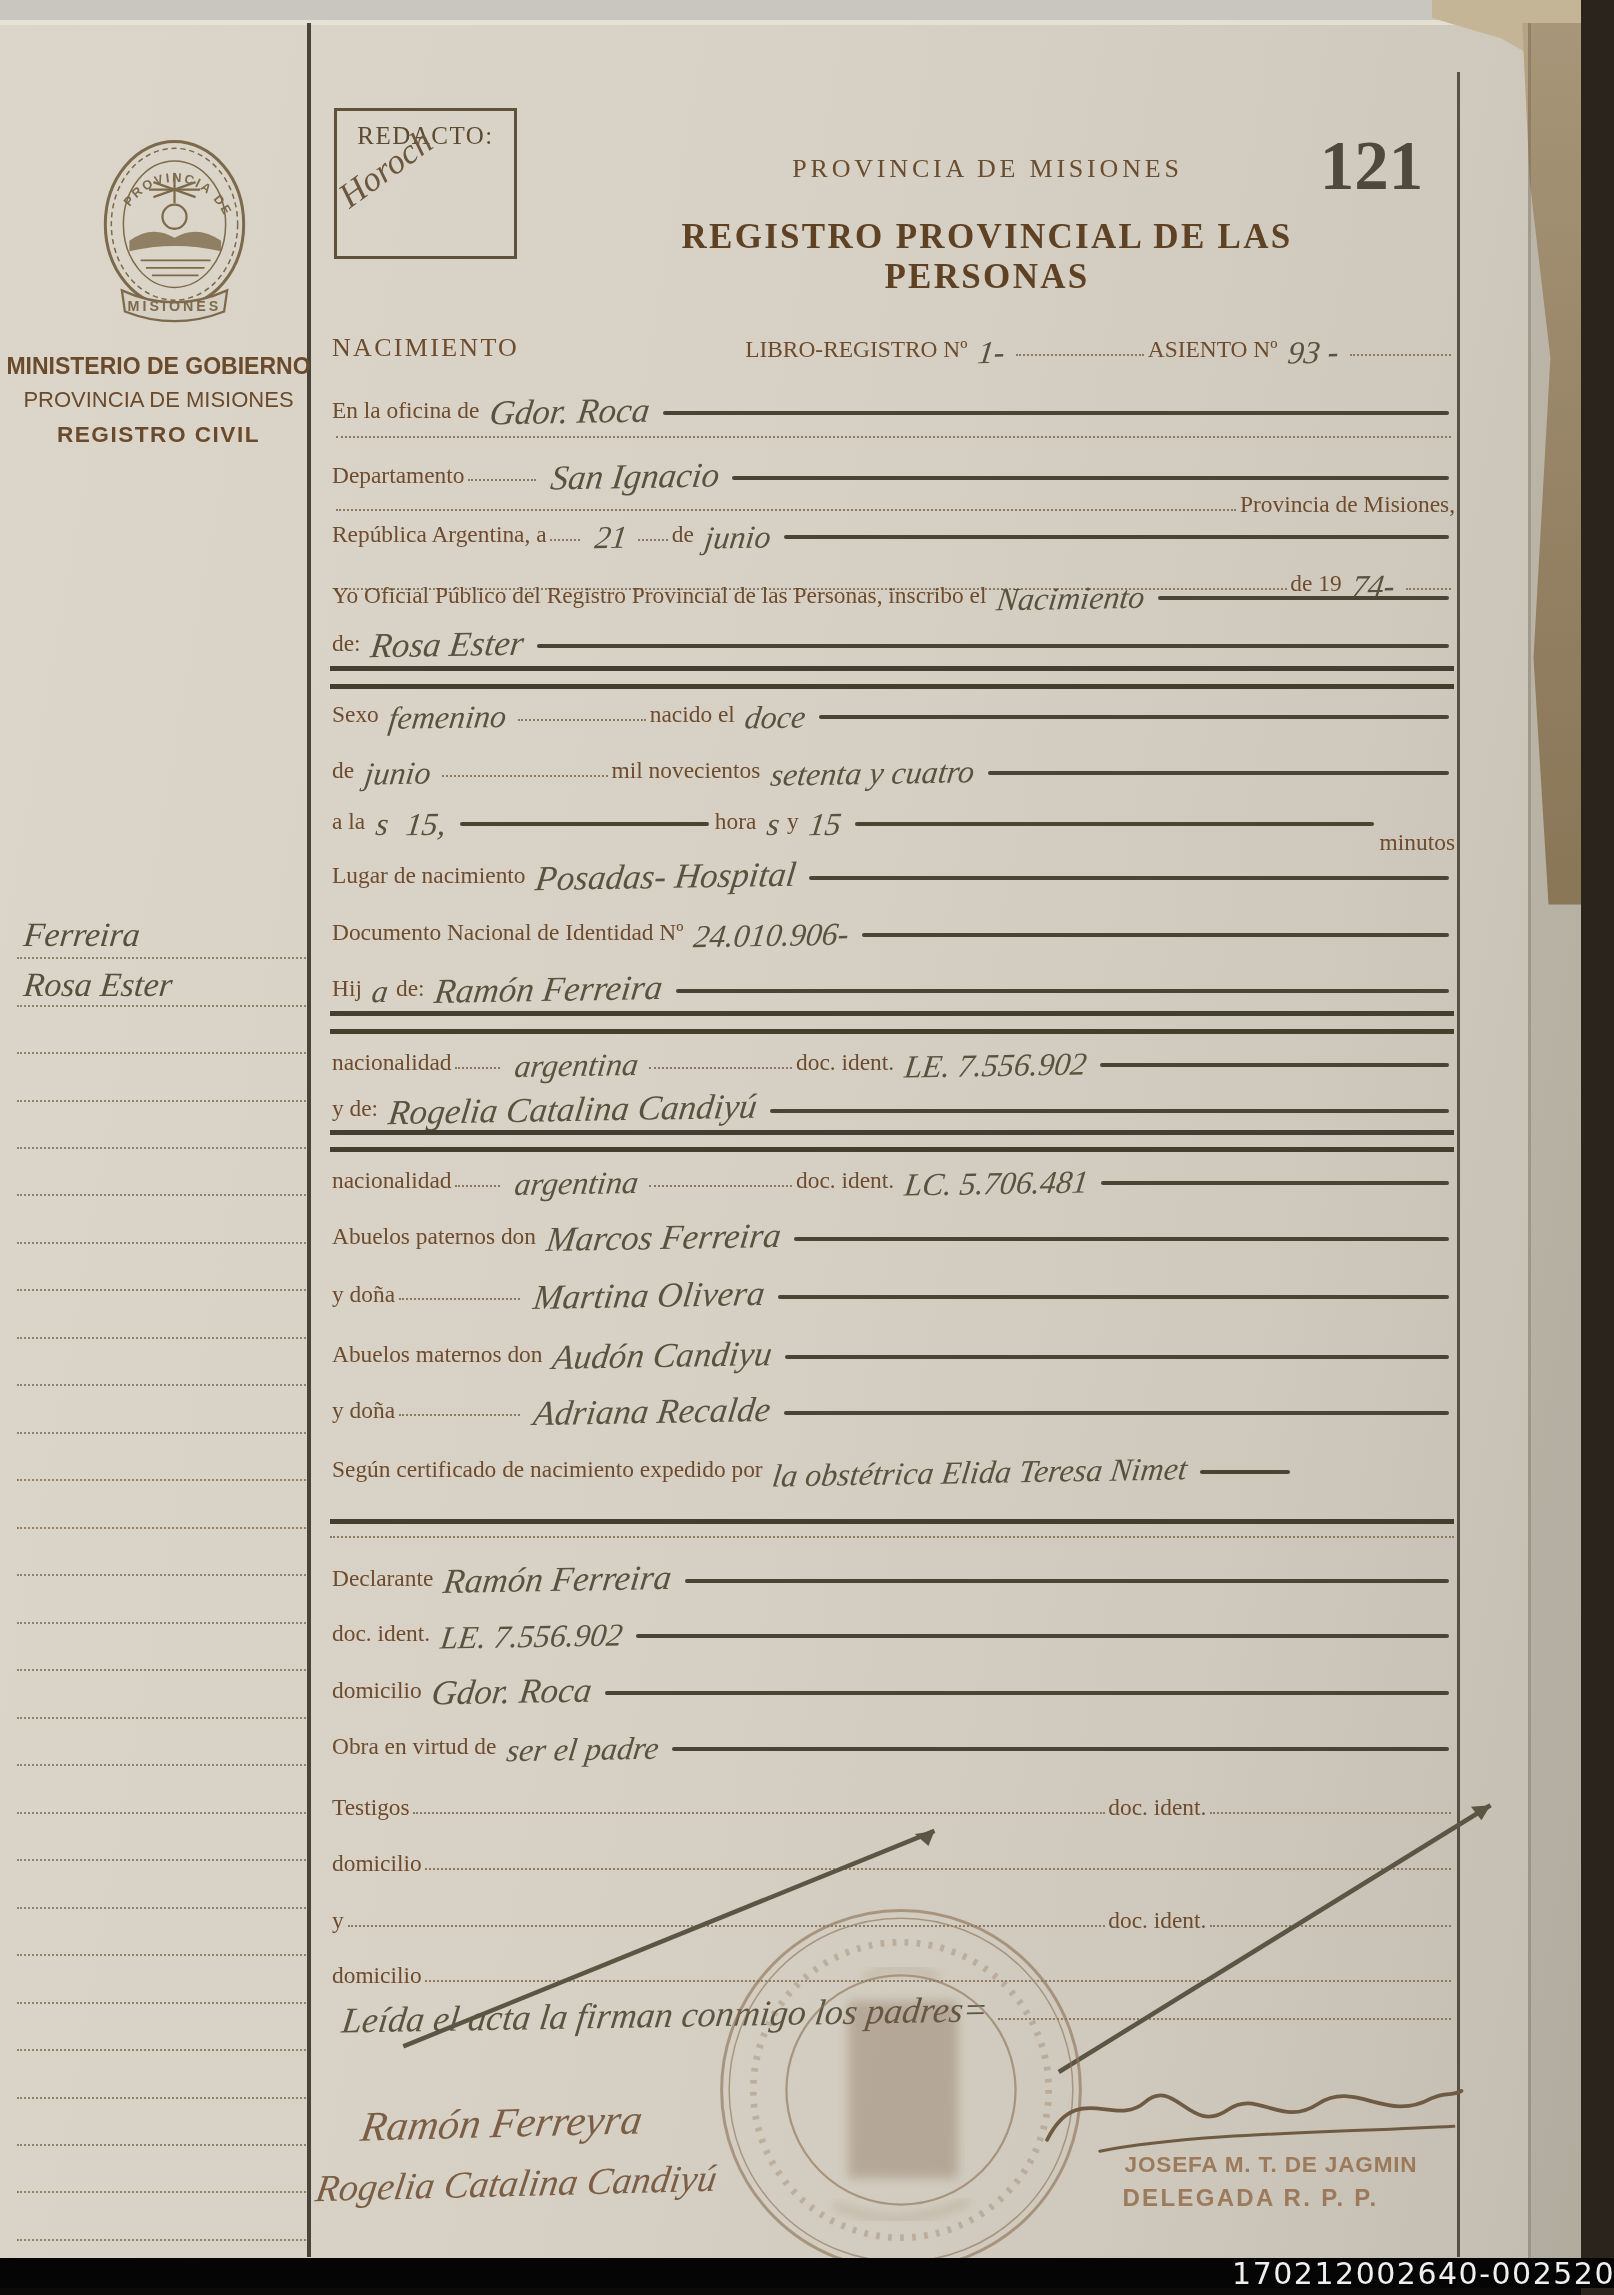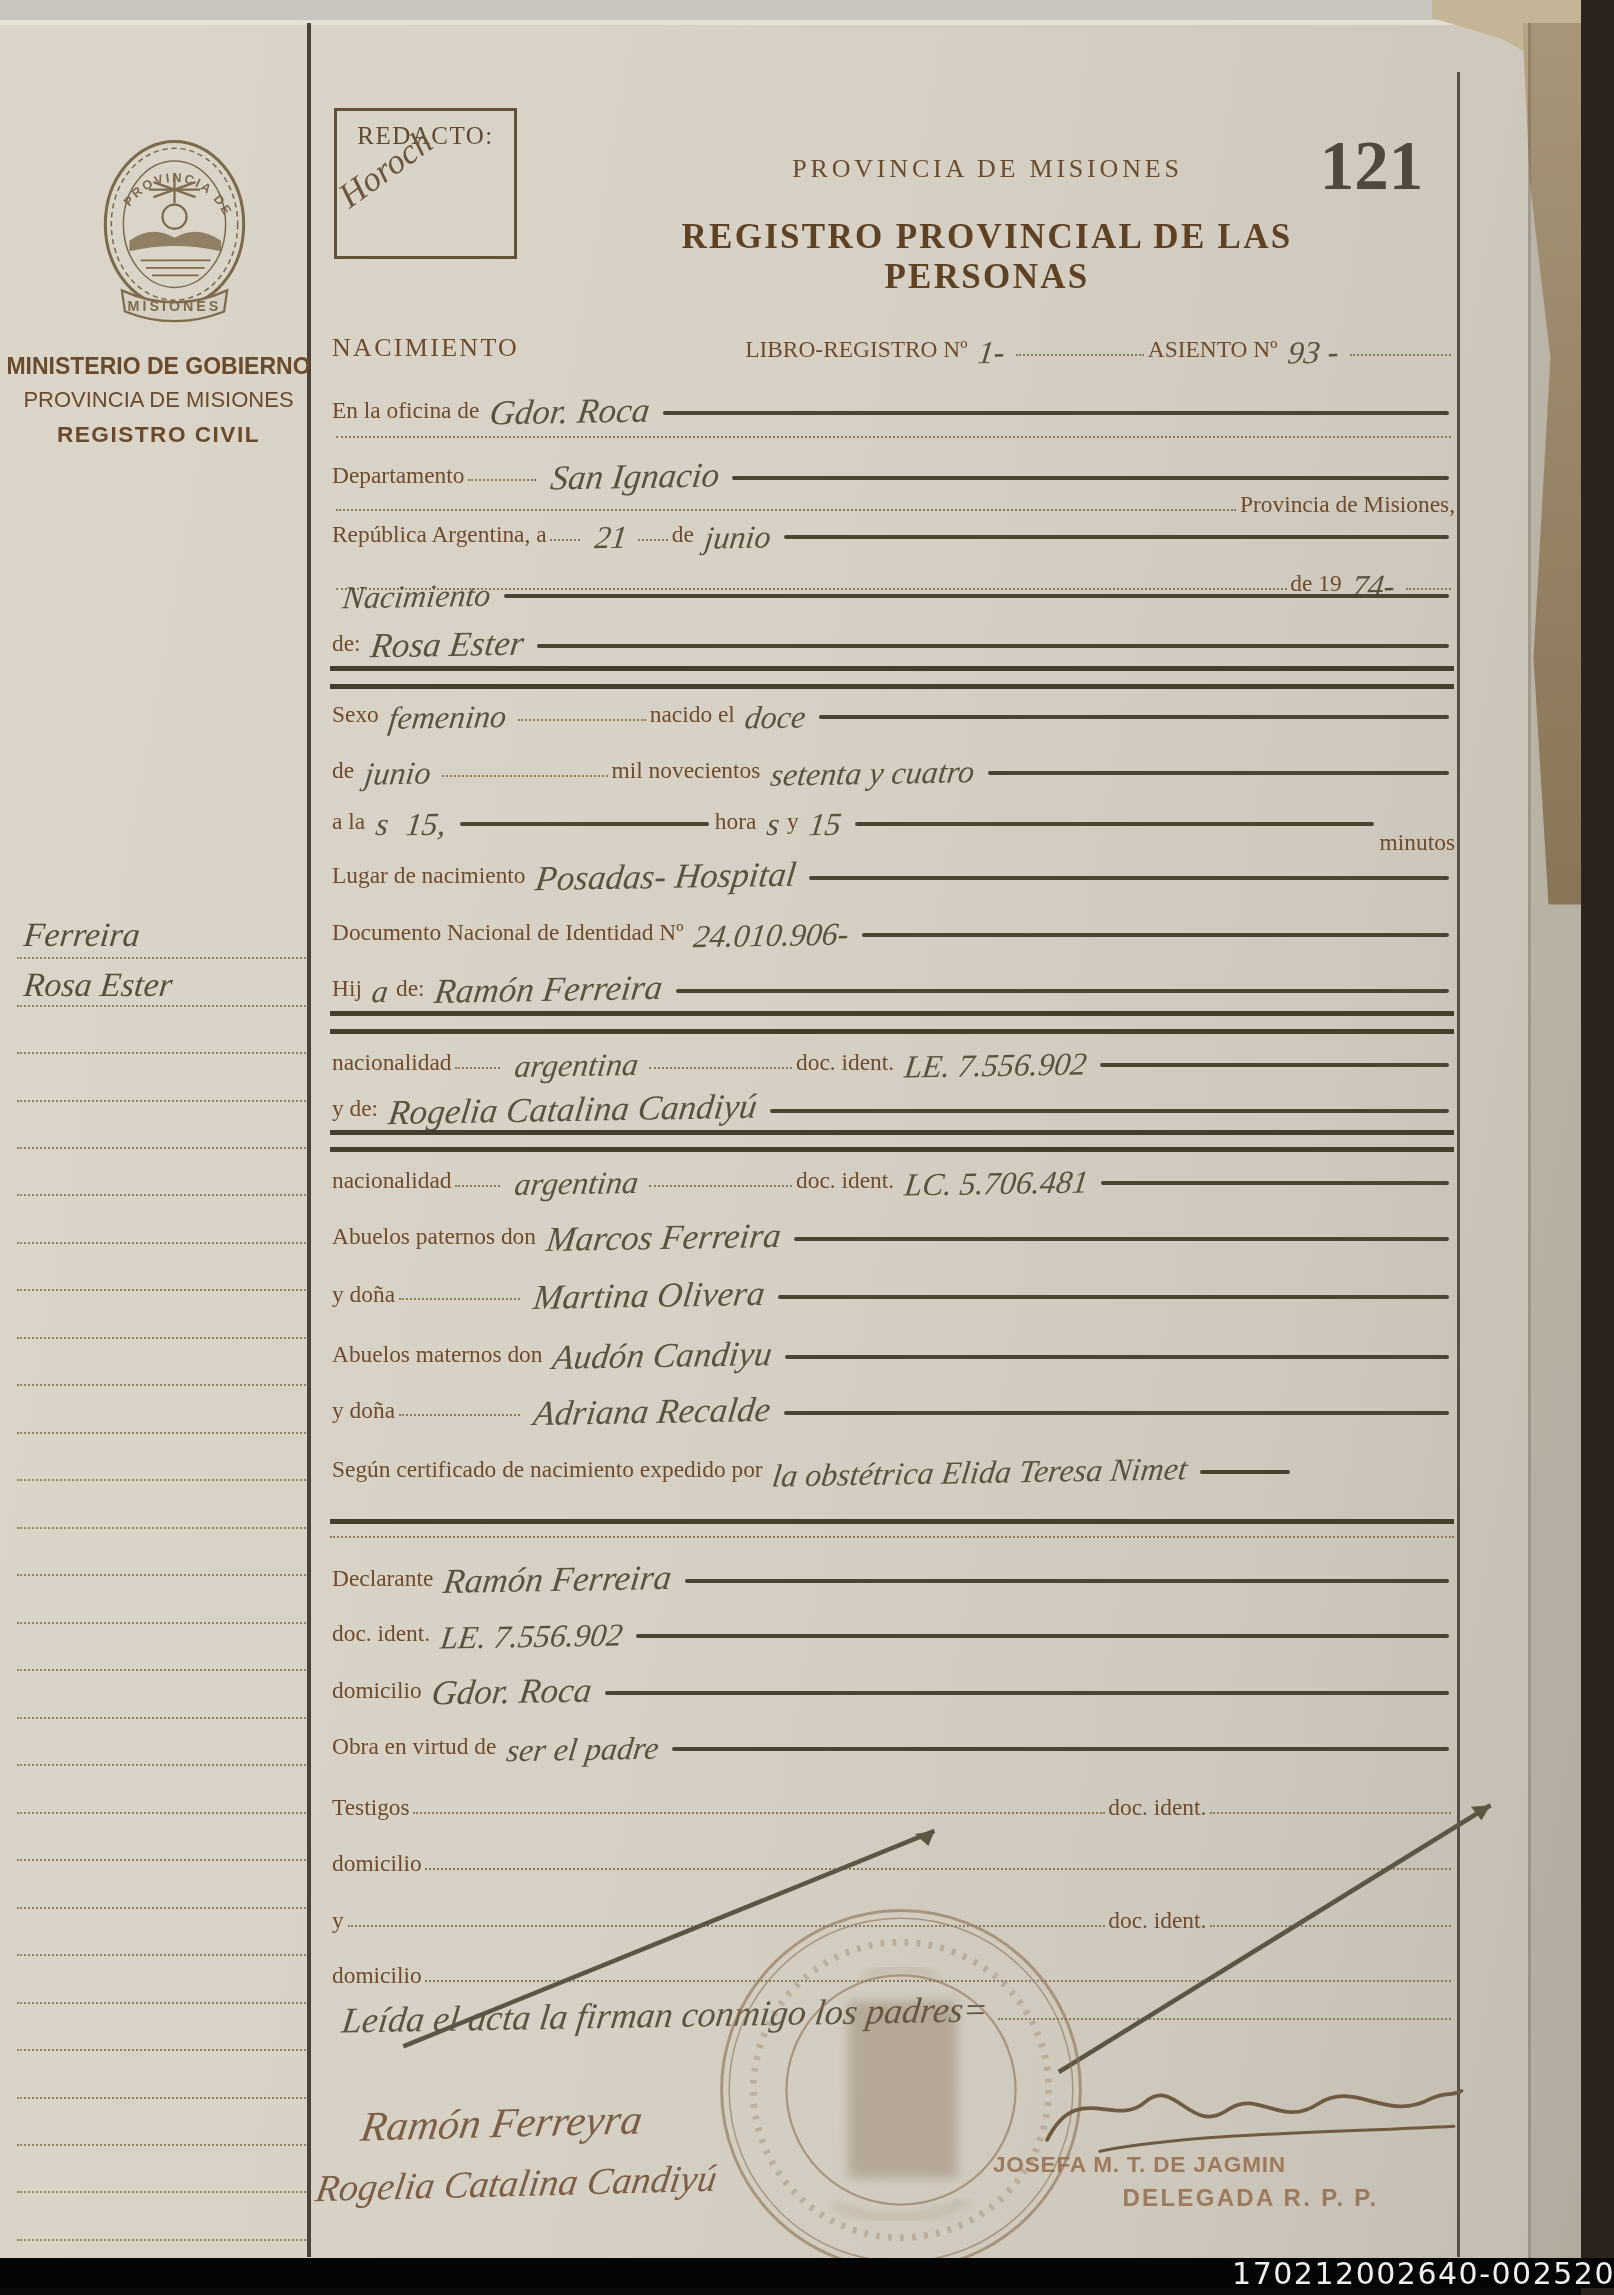--- a/index.html
+++ b/index.html
@@ -62,21 +62,21 @@
   .ml90{}.ml300{margin-left:226px}
   .hr2{position:absolute;left:330px;width:1124px;height:4.5px;background:#453e2f;}
   .hrdot{position:absolute;left:330px;width:1124px;border-top:2.3px dotted #8c7a5e;height:0;}
   .hw-leida{font-size:36px;color:#5c5340;}
 
   
   .sig{position:absolute;font-style:italic;color:#7b5e44;white-space:nowrap;
        transform:skewX(-10deg) rotate(-1.5deg);}
   .sig-father{left:362px;top:2099px;font-size:42px;}
   .sig-mother{left:317px;top:2161px;font-size:38px;}
-  .stamp-name{position:absolute;left:993px;top:2152px;width:430px;text-align:left;
+  .stamp-name{position:absolute;left:1056px;top:2152px;width:430px;text-align:center;
               font:700 22.6px "Liberation Sans",sans-serif;color:rgba(148,108,74,.85);letter-spacing:0.8px;}
   .stamp-role{position:absolute;left:1066px;top:2184px;width:369px;text-align:center;
               font:700 24px "Liberation Sans",sans-serif;color:rgba(148,108,74,.85);letter-spacing:2.3px;}
   .svg-abs{position:absolute;}
 </style>
 </head>
 <body>
 
 <div class="page">
   <div class="top-strip"></div>
@@ -196,20 +196,21 @@
     <span class="stroke grow"></span>
   </div>
   <div class="row" style="top:570px">
     <span class="dot grow"></span>
     <span class="lb">de 19</span>
     <span class="hw">74-</span>
     <span class="dot w60"></span>
   </div>
 
   <div class="row" style="top:582px">
+    <span class="lb">Yo Oficial Público del Registro Provincial de las Personas, inscribo el</span>
     <span class="hw">Nacimiento</span>
     <span class="stroke grow"></span>
   </div>
 
   <div class="row" style="top:629px">
     <span class="lb">de:</span>
     <span class="hw hw-lg">Rosa Ester</span>
     <span class="stroke grow"></span>
   </div>
   <div class="hr2" style="top:666px"></div>

